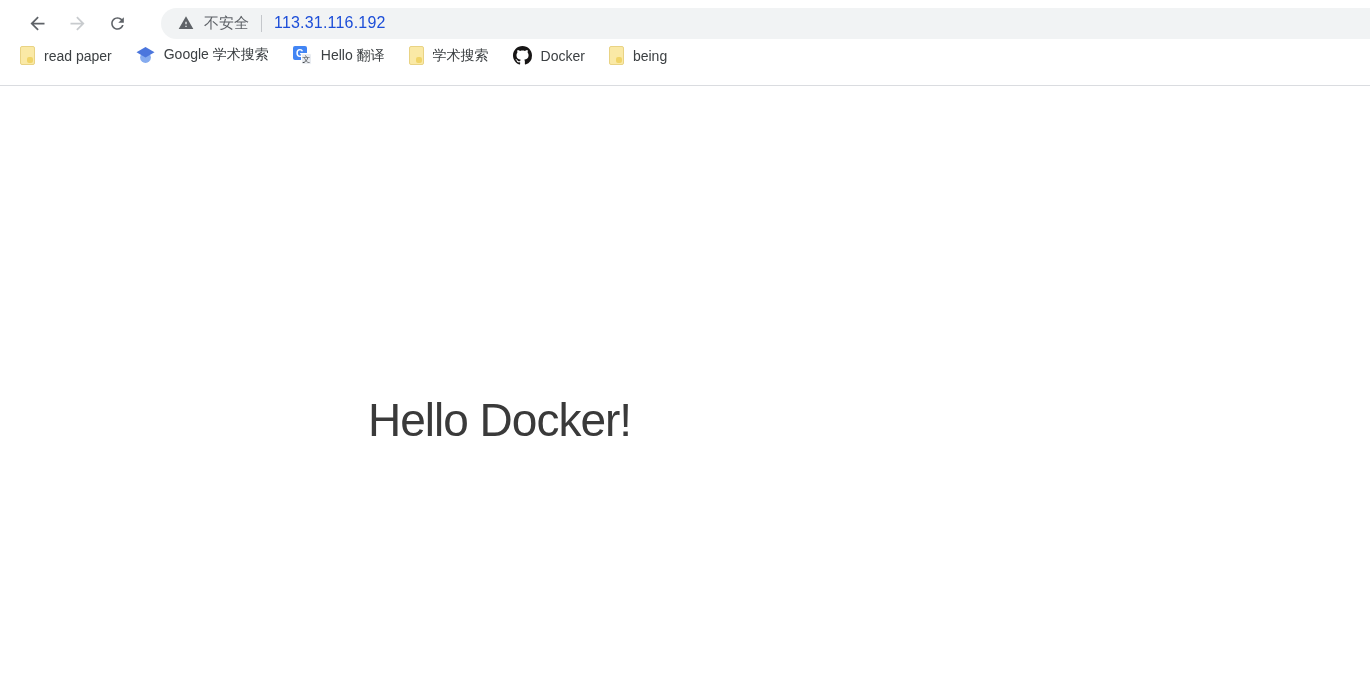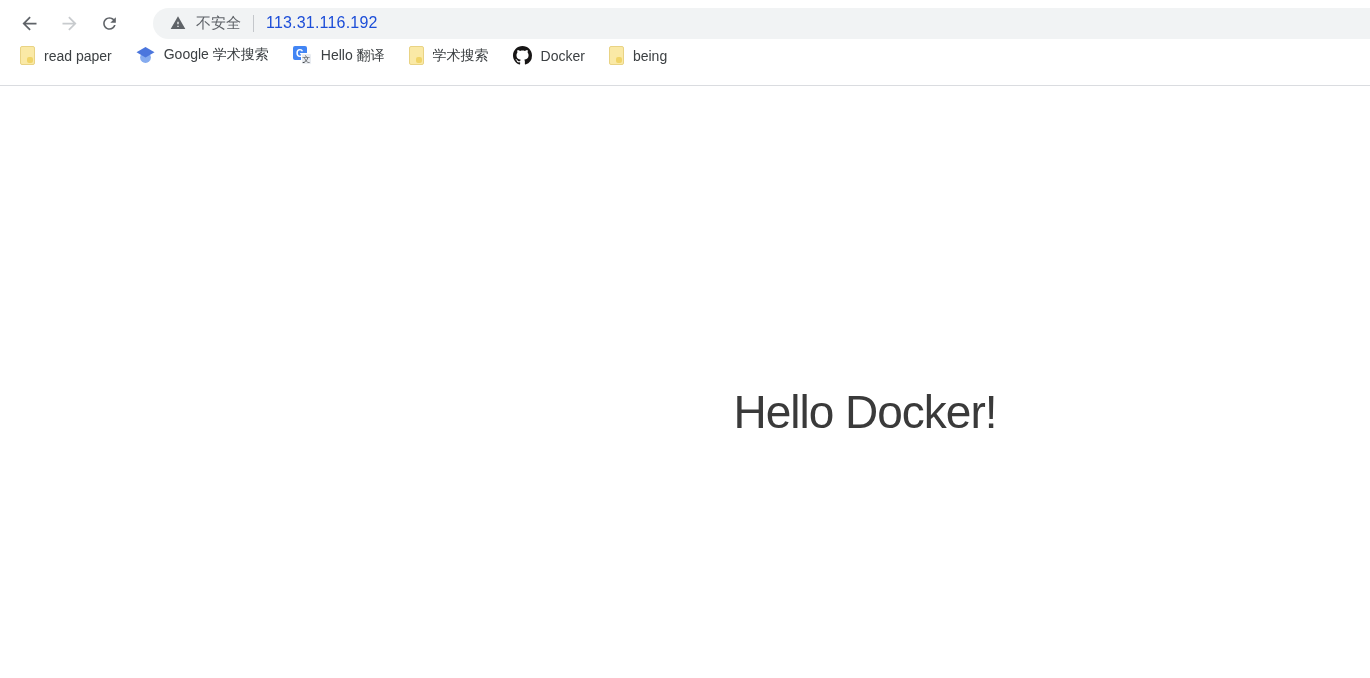--- a/index.html
+++ b/index.html
@@ -7,21 +7,21 @@
   body {
     width:1370px; height:678px; overflow:hidden;
     background:#ffffff;
     font-family:"Liberation Sans", sans-serif;
     -webkit-font-smoothing:antialiased;
   }
 
   
   .toolbar {
     height:46px; display:flex; align-items:center;
-    background:#ffffff; padding-left:17px;
+    background:#ffffff; padding-left:25px;
   }
   .nav-btn {
     width:24px; height:24px; border:none; background:transparent;
     display:flex; align-items:center; justify-content:center;
     margin-right:16px; padding:0; cursor:pointer; flex:0 0 auto;
   }
   .nav-btn svg { display:block; }
 
   .omnibox {
     flex:1; height:31px; margin-left:16px;
@@ -67,22 +67,22 @@
   .tr-wen {
     position:absolute; right:0; bottom:0; width:11px; height:12px;
     background:#e9ecf1; border:1px solid #ffffff; border-radius:2px;
     color:#3c4043; font-size:8px;
     display:flex; align-items:center; justify-content:center;
   }
 
   
   .page-content { padding:303px 0 0 360px; background:#ffffff; }
   .hero-title {
-    margin:0; font-size:46px; font-weight:300; letter-spacing:-1px;
-    color:#3a3a3a; line-height:1;text-align:center;
+    margin:8px; font-size:46px; font-weight:300; letter-spacing:-1px;
+    color:#3a3a3a; line-height:1;
   }
   .hero-text {
     margin:31px 0 0 0; font-size:19px; color:#3a3a3a; line-height:1.2;
     letter-spacing:0.1px;
   }
   .hero-text b { font-weight:bold; }
 </style>
 </head>
 <body>
 

